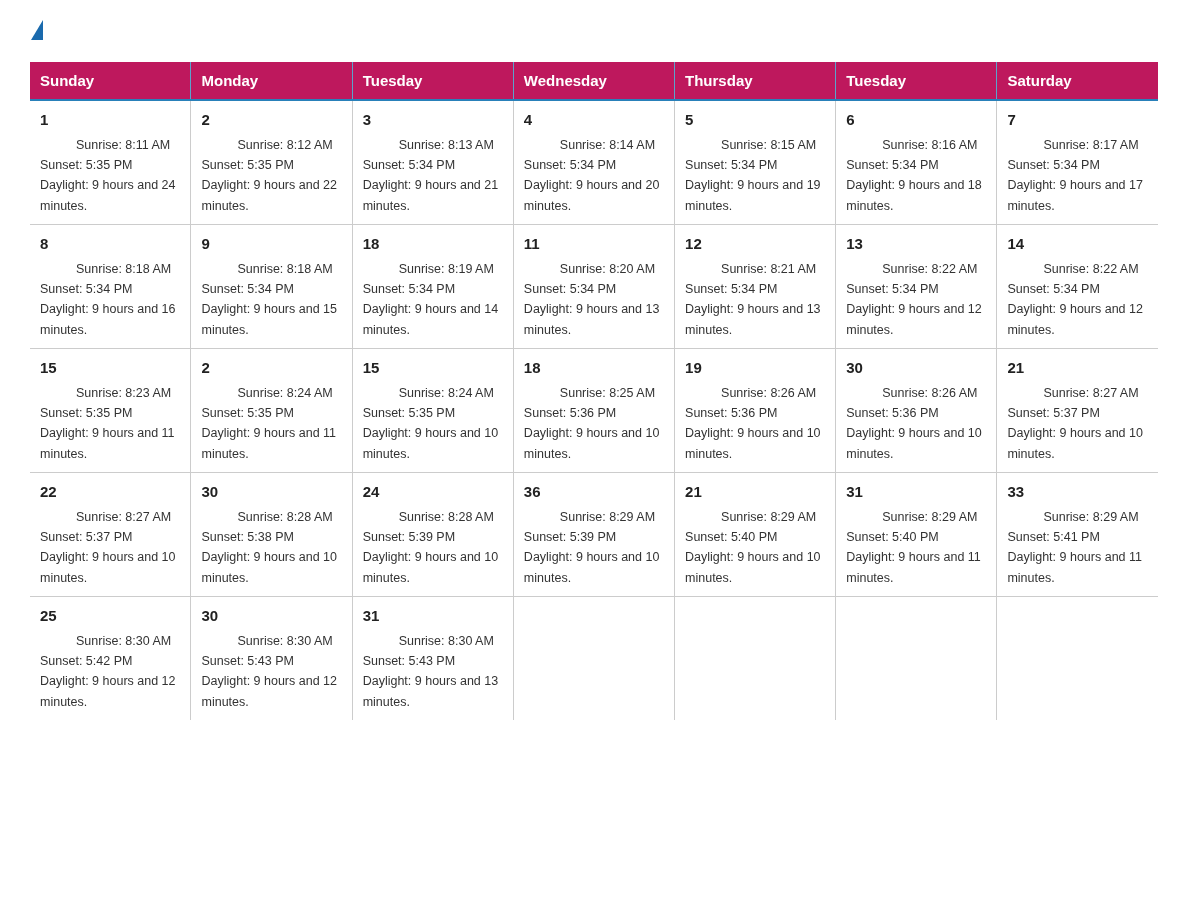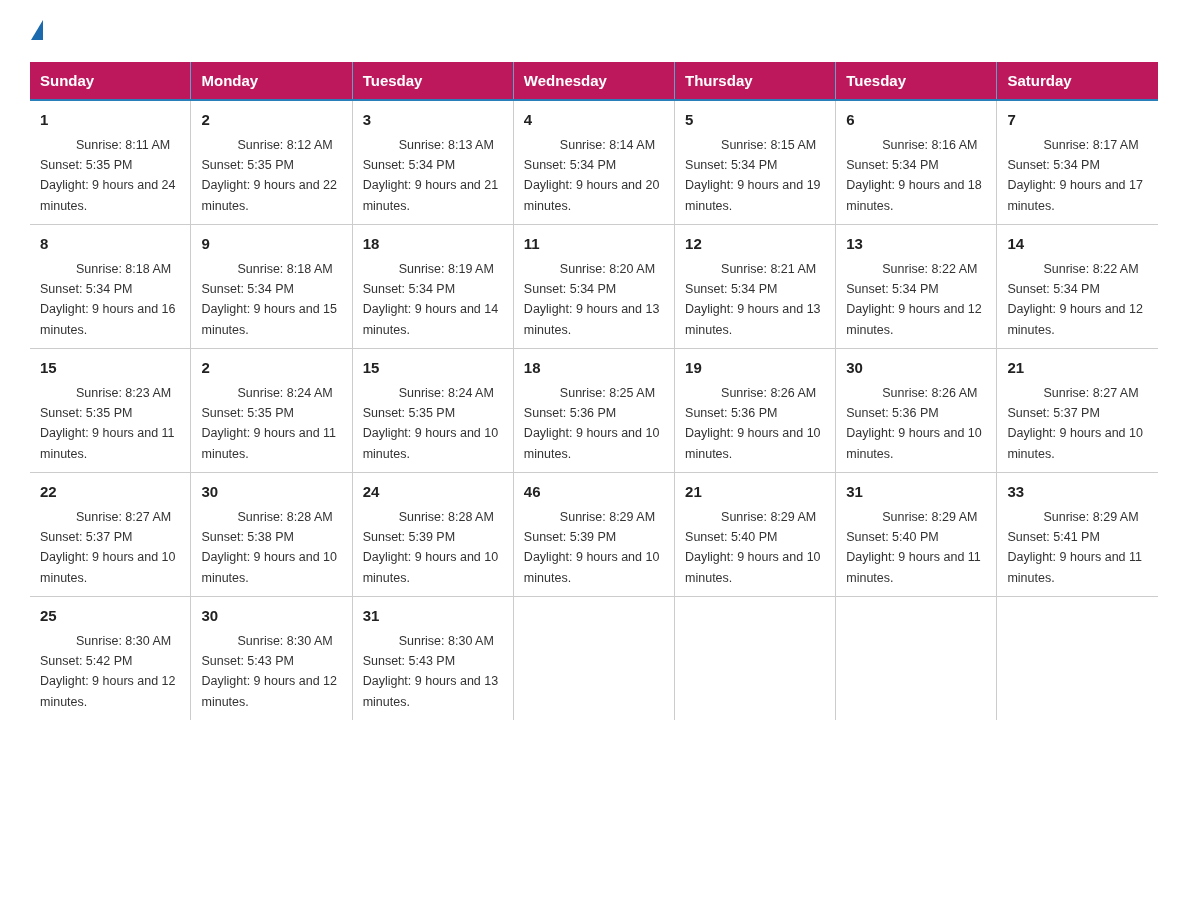--- a/index.html
+++ b/index.html
@@ -240,21 +240,21 @@
       </td>
         <td>
         <span class="day-number">30</span>
         <span class="day-info">Sunrise: 8:28 AM<br>Sunset: 5:38 PM<br>Daylight: 9 hours and 10 minutes.</span>
       </td>
         <td>
         <span class="day-number">24</span>
         <span class="day-info">Sunrise: 8:28 AM<br>Sunset: 5:39 PM<br>Daylight: 9 hours and 10 minutes.</span>
       </td>
         <td>
-        <span class="day-number">46</span>
+        <span class="day-number">36</span>
         <span class="day-info">Sunrise: 8:29 AM<br>Sunset: 5:39 PM<br>Daylight: 9 hours and 10 minutes.</span>
       </td>
         <td>
         <span class="day-number">21</span>
         <span class="day-info">Sunrise: 8:29 AM<br>Sunset: 5:40 PM<br>Daylight: 9 hours and 10 minutes.</span>
       </td>
         <td>
         <span class="day-number">31</span>
         <span class="day-info">Sunrise: 8:29 AM<br>Sunset: 5:40 PM<br>Daylight: 9 hours and 11 minutes.</span>
       </td>

